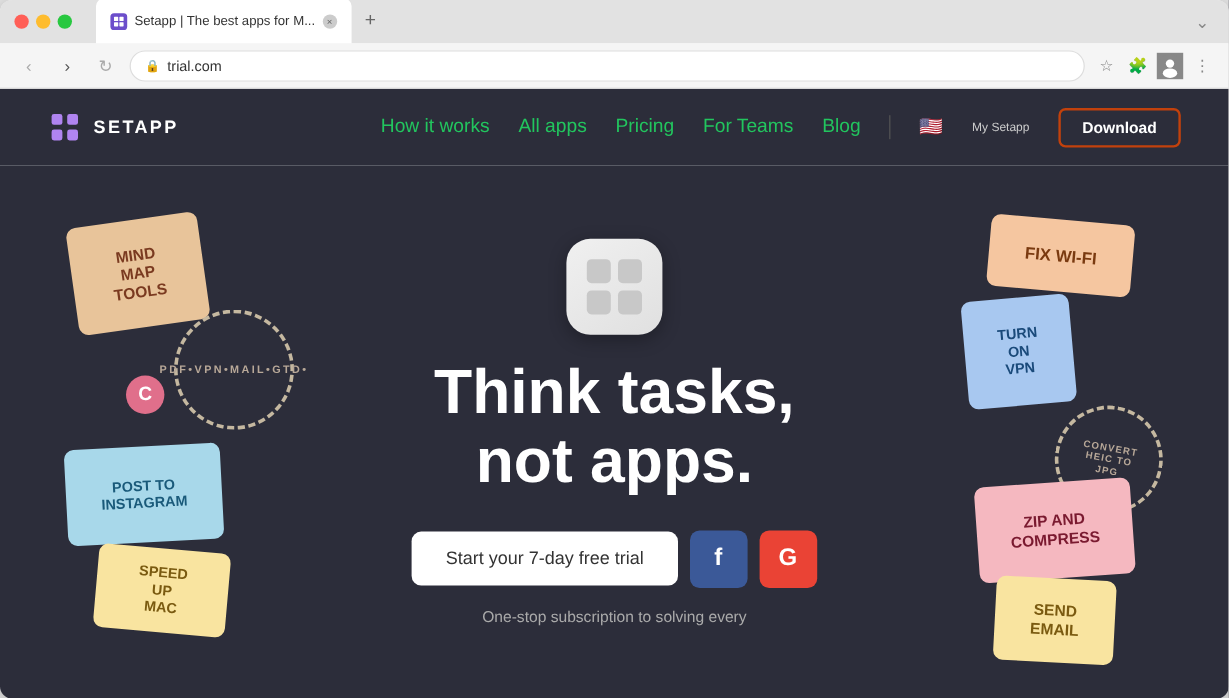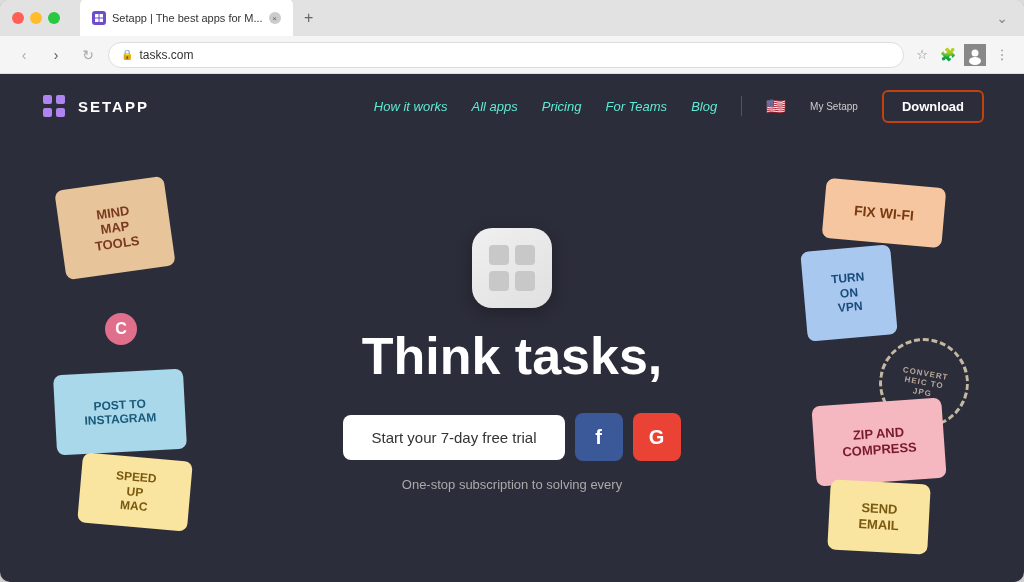--- a/index.html
+++ b/index.html
@@ -29,21 +29,21 @@
 
     
     .page { flex: 1; overflow: hidden; }
     
     
     .navbar { background: #2c2d3a; padding: 0 40px; height: 64px; display: flex; align-items: center; justify-content: space-between; }
     .navbar-brand { display: flex; align-items: center; gap: 10px; }
     .brand-logo { width: 28px; height: 28px; }
     .brand-name { color: white; font-size: 15px; font-weight: 700; letter-spacing: 2px; }
     .navbar-links { display: flex; align-items: center; gap: 24px; }
-    .nav-link { color: #5eead4; font-size: 13px; text-decoration: none; cursor: pointer; font-style: italic; }
+    .nav-link { color: #22c55e; font-size: 16px; text-decoration: none; cursor: pointer; }
     .nav-divider { width: 1px; height: 20px; background: #555; }
     .nav-flag { font-size: 16px; cursor: pointer; }
     .nav-mysetapp { color: #ccc; font-size: 10px; cursor: pointer; }
     .btn-download { background: transparent; border: 2px solid #c2410c; color: white; padding: 7px 18px; border-radius: 6px; font-size: 13px; font-weight: 600; cursor: pointer; }
 
     
     .hero { background: #2c2d3a; height: 444px; position: relative; overflow: hidden; display: flex; align-items: center; justify-content: center; }
     .hero-center { display: flex; flex-direction: column; align-items: center; text-align: center; z-index: 10; position: relative; }
     .setapp-icon { width: 80px; height: 80px; background: linear-gradient(145deg, #f0f0f0, #e0e0e0); border-radius: 20px; display: flex; align-items: center; justify-content: center; margin-bottom: 20px; box-shadow: 0 4px 15px rgba(0,0,0,0.3); }
     .setapp-icon svg { width: 50px; height: 50px; }
@@ -96,21 +96,21 @@
     <div style="flex:1"></div>
     <div style="font-size:14px;color:#888;cursor:pointer;width:20px;text-align:center;">⌄</div>
   </div>
 
   <div class="browser-toolbar">
     <div class="nav-btn">‹</div>
     <div class="nav-btn active">›</div>
     <div class="nav-btn">↻</div>
     <div class="address-bar">
       <span class="address-lock">🔒</span>
-      <span style="font-size:12px;color:#333;">tasks.com</span>
+      <span style="font-size:12px;color:#333;">trial.com</span>
     </div>
     <div class="toolbar-actions">
       <div class="toolbar-icon">☆</div>
       <div class="toolbar-icon">🧩</div>
       <div class="toolbar-icon" style="width:22px;height:22px;background:#888;border-radius:50;display:flex;align-items:center;justify-content:center;">
         <svg width="20" height="20" viewBox="0 0 20 20">
             <circle cx="10" cy="10" r="10" fill="#888"></circle>
             <circle cx="10" cy="8" r="3.5" fill="white"></circle>
             <ellipse cx="10" cy="16" rx="6" ry="4" fill="white"></ellipse>
           </svg>
@@ -141,40 +141,42 @@
         <div class="nav-divider"></div>
         <span class="nav-flag">🇺🇸</span>
         <a class="nav-mysetapp">My Setapp</a>
         <button class="btn-download">Download</button>
       </div>
     </nav>
 
     <div class="hero">
 
       <div class="sticker sticker-mind-map">MIND<br>MAP<br>TOOLS</div>
+      <div class="sticker sticker-pdf">PDF•VPN•MAIL•GTD•</div>
       <div class="sticker sticker-c" style="position:absolute;top:175px;left:105px;width:32px;height:32px;background:#e06f8b;border-radius:50%;color:white;font-size:16px;font-weight:800;display:flex;align-items:center;justify-content:center;z-index:5;">C</div>
       <div class="sticker sticker-post">POST TO<br>INSTAGRAM</div>
       <div class="sticker sticker-speed">SPEED<br>UP<br>MAC</div>
       <div class="sticker sticker-fix-wifi">FIX WI-FI</div>
       <div class="sticker sticker-turn-vpn">TURN<br>ON<br>VPN</div>
       <div class="sticker sticker-convert" style="font-size:8px;letter-spacing:1px;padding:10px;">CONVERT<br>HEIC TO<br>JPG</div>
       <div class="sticker sticker-zip">ZIP AND<br>COMPRESS</div>
       <div class="sticker sticker-send">SEND<br>EMAIL</div>
 
       <div class="hero-center">
         <div class="setapp-icon">
           <svg viewBox="0 0 50 50" fill="none">
             <rect x="2" y="2" width="20" height="20" rx="4" fill="#c8c8c8"></rect>
             <rect x="28" y="2" width="20" height="20" rx="4" fill="#c8c8c8"></rect>
             <rect x="2" y="28" width="20" height="20" rx="4" fill="#c8c8c8"></rect>
             <rect x="28" y="28" width="20" height="20" rx="4" fill="#c8c8c8"></rect>
           </svg>
         </div>
         <div class="hero-title">
           <span>Think tasks,</span><br>
+          <span>not apps.</span>
         </div>
         <div class="hero-cta">
           <button class="btn-trial">Start your 7-day free trial</button>
           <button class="btn-facebook">f</button>
           <button class="btn-google">G</button>
         </div>
         <p style="color:#aaa;font-size:13px;">One-stop subscription to solving every</p>
       </div>
     </div>
   </div>

